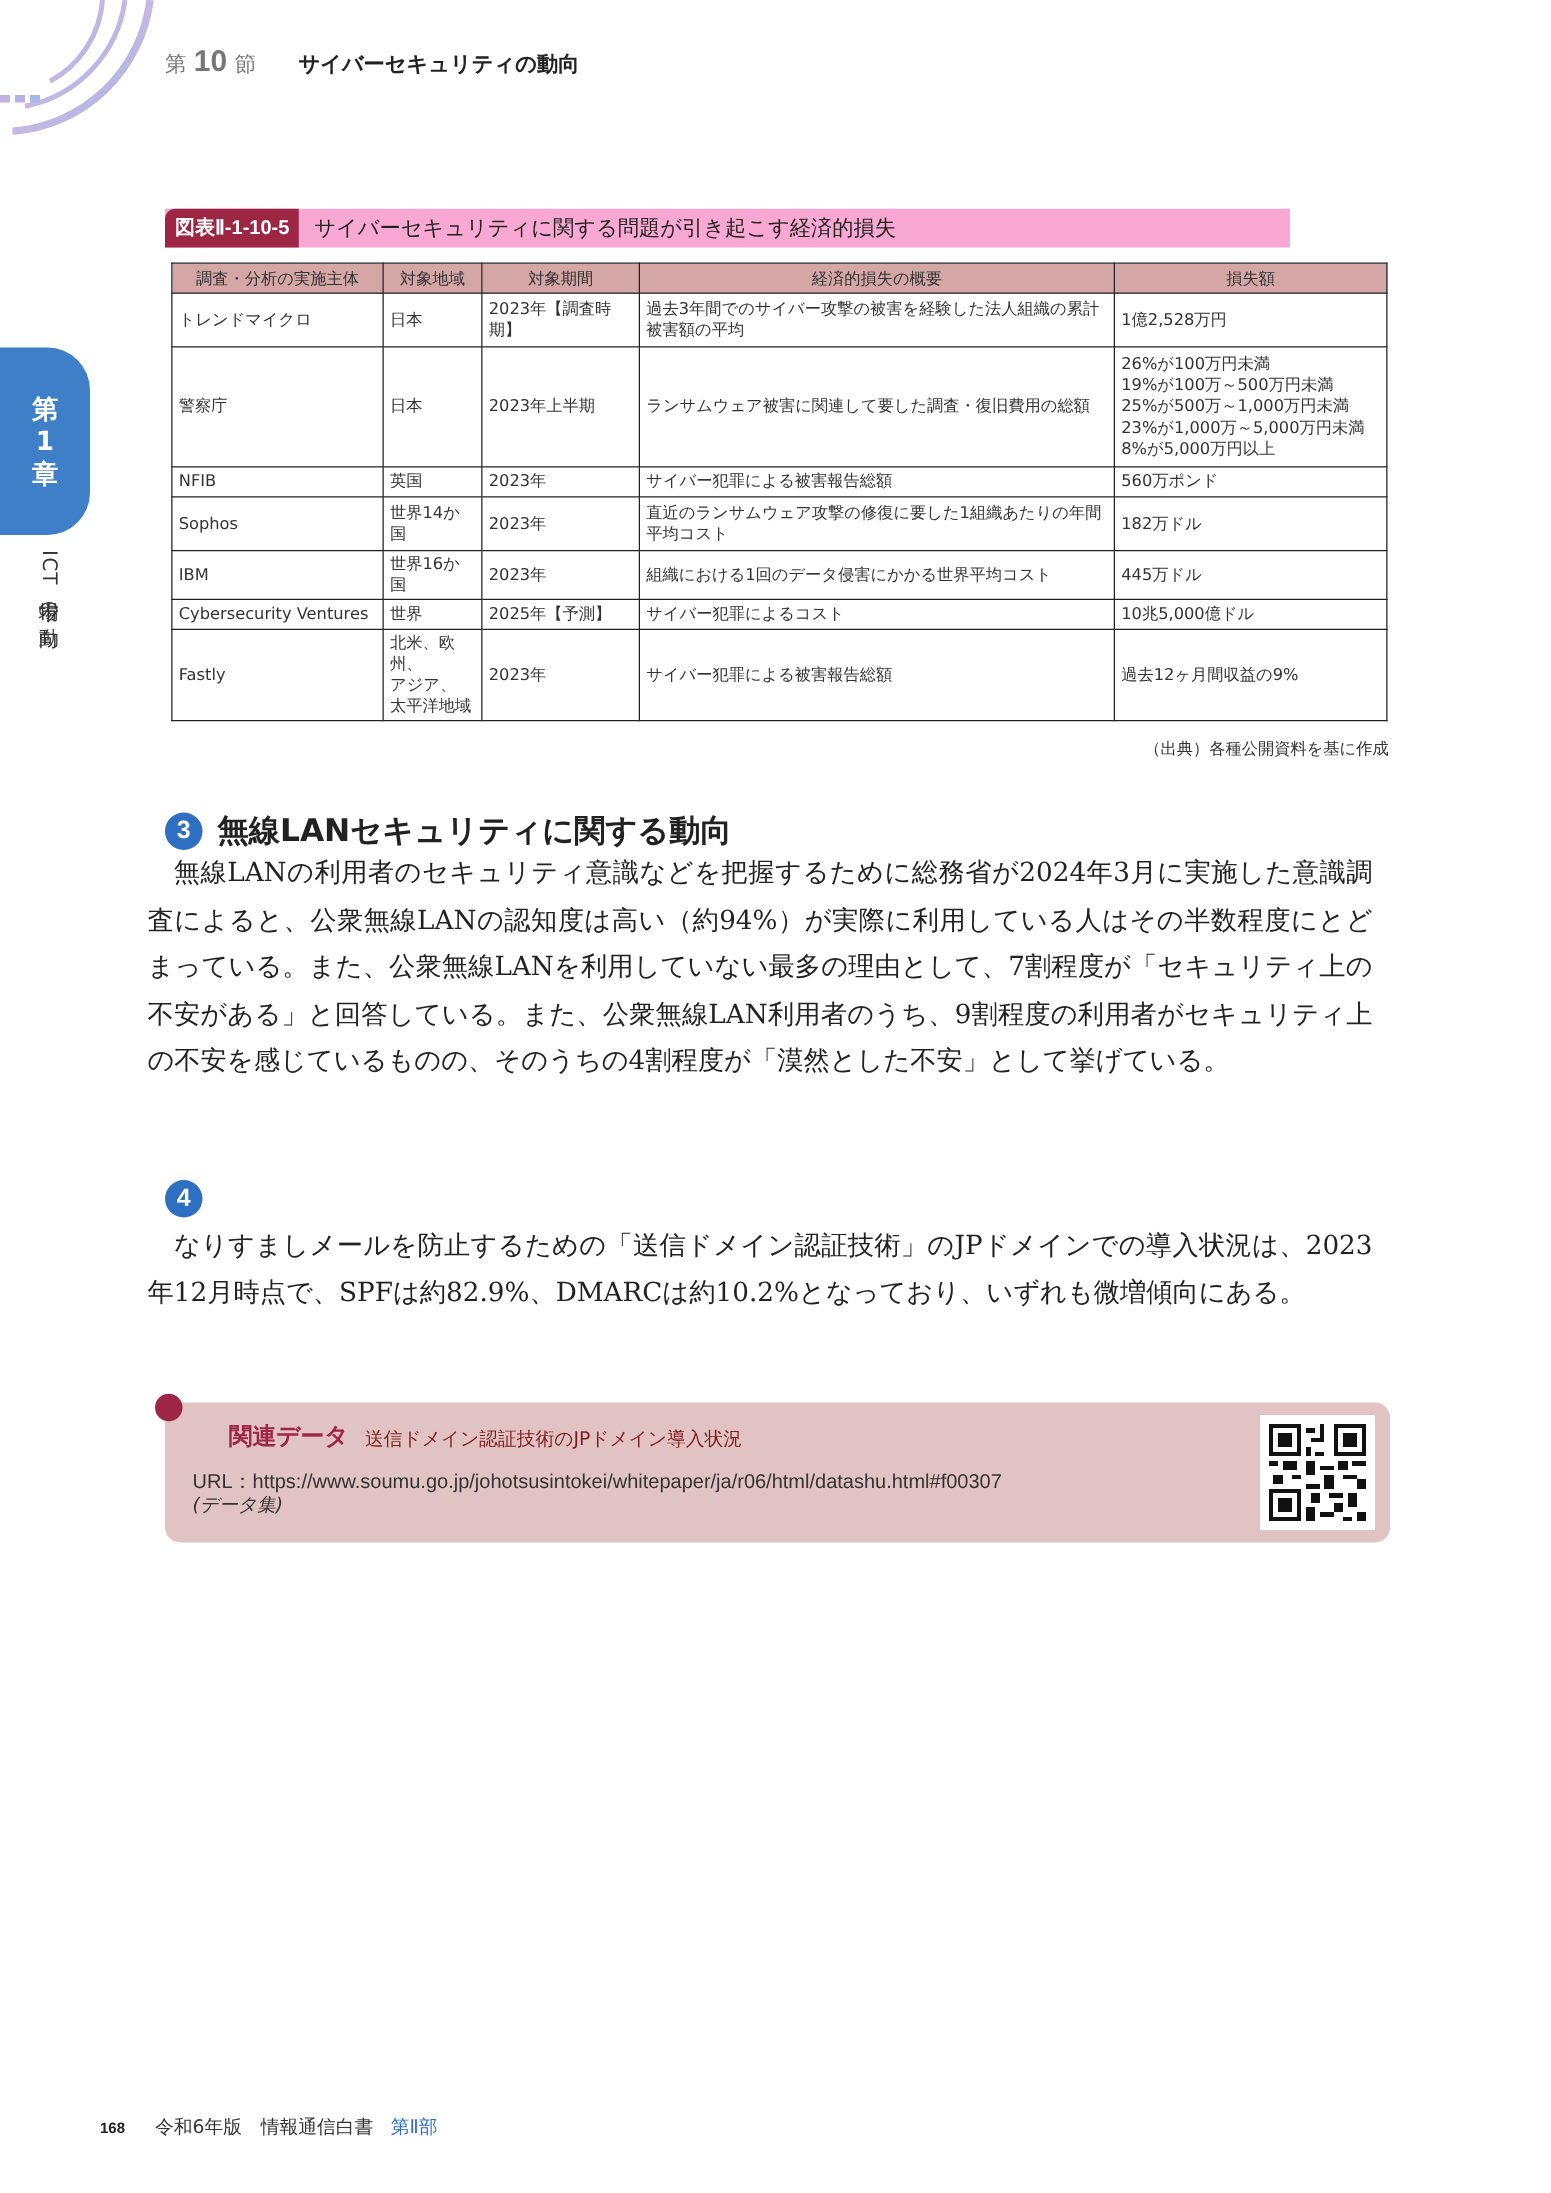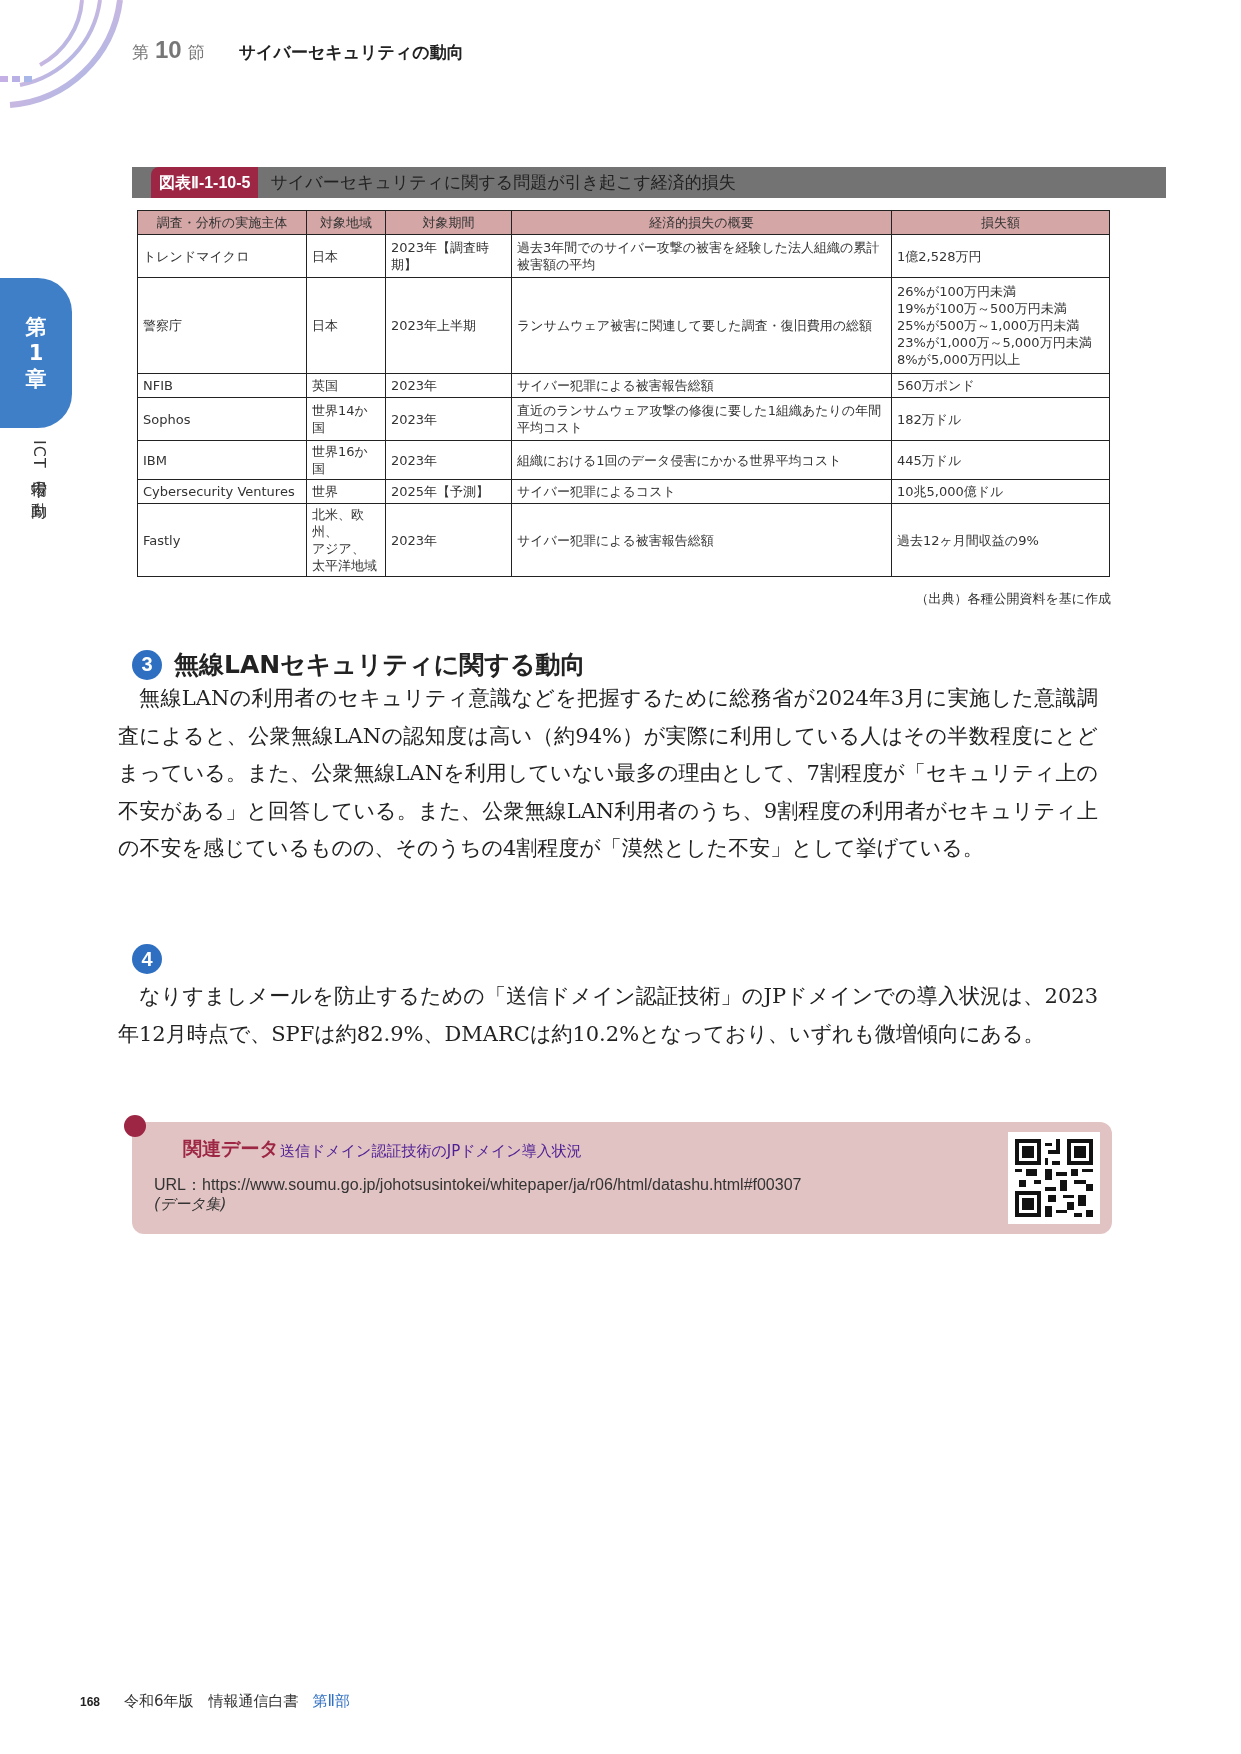--- a/index.html
+++ b/index.html
@@ -20,22 +20,22 @@
     background:#3f7fc8; border-radius:0 34px 34px 0;
     display:flex; flex-direction:column; align-items:center; justify-content:center;
     color:#fff; font-weight:bold; font-size:21px; line-height:26px;
   }
   .chapter-vertical {
     position:absolute; left:28px; top:440px; writing-mode:vertical-rl;
     font-size:16px; color:#333; letter-spacing:1px;
   }
 
   .fig-title-bar {
-    position:absolute; left:132px; top:167px; width:1015px; height:31px;
-    background:#737373; display:flex; align-items:center;padding-left:19px;
+    position:absolute; left:132px; top:167px; width:900px; height:31px;
+    background:#f9a8d4; display:flex; align-items:center;
   }
   .fig-label {
     background:#9c2644; color:#fff; font-weight:bold; font-size:16px;
     height:31px; line-height:31px; padding:0 8px; border-radius:8px 0 0 0;
     font-family:"Liberation Sans", sans-serif;
   }
   .fig-title { font-size:17px; color:#222; margin-left:12px; }
 
   table.loss {
     position:absolute; left:137px; top:210px; width:973px;
@@ -68,21 +68,21 @@
 
   .related-box {
     position:absolute; left:132px; top:1122px; width:980px; height:112px;
     background:#e2c3c3; border-radius:0 12px 12px 12px;
   }
   .related-dot {
     position:absolute; left:124px; top:1115px; width:22px; height:22px;
     border-radius:50%; background:#9c2644;
   }
   .related-label { position:absolute; left:22px; top:14px; font-size:19px; font-weight:bold; color:#9c2644;padding-left:29px; }
-  .related-title { position:absolute; left:148px; top:20px; font-size:15px; color:#4c1d95; }
+  .related-title { position:absolute; left:160px; top:20px; font-size:15px; color:#7f1d1d; }
   .related-url { position:absolute; left:22px; top:53px; font-size:16px; color:#333; font-family:"Liberation Sans", sans-serif; }
   .related-sub { position:absolute; left:22px; top:73px; font-size:15px; color:#333;font-style:italic; }
   .qr {
     position:absolute; right:12px; top:10px; width:92px; height:92px; background:#fff;
     display:flex; align-items:center; justify-content:center;
   }
 
   .footer { position:absolute; left:80px; top:1692px; display:flex; align-items:baseline; font-size:15px; }
   .page-num { font-weight:bold; font-size:12px; color:#222; margin-right:24px; font-family:"Liberation Sans", sans-serif; }
   .pub { color:#333; margin-right:14px; }

